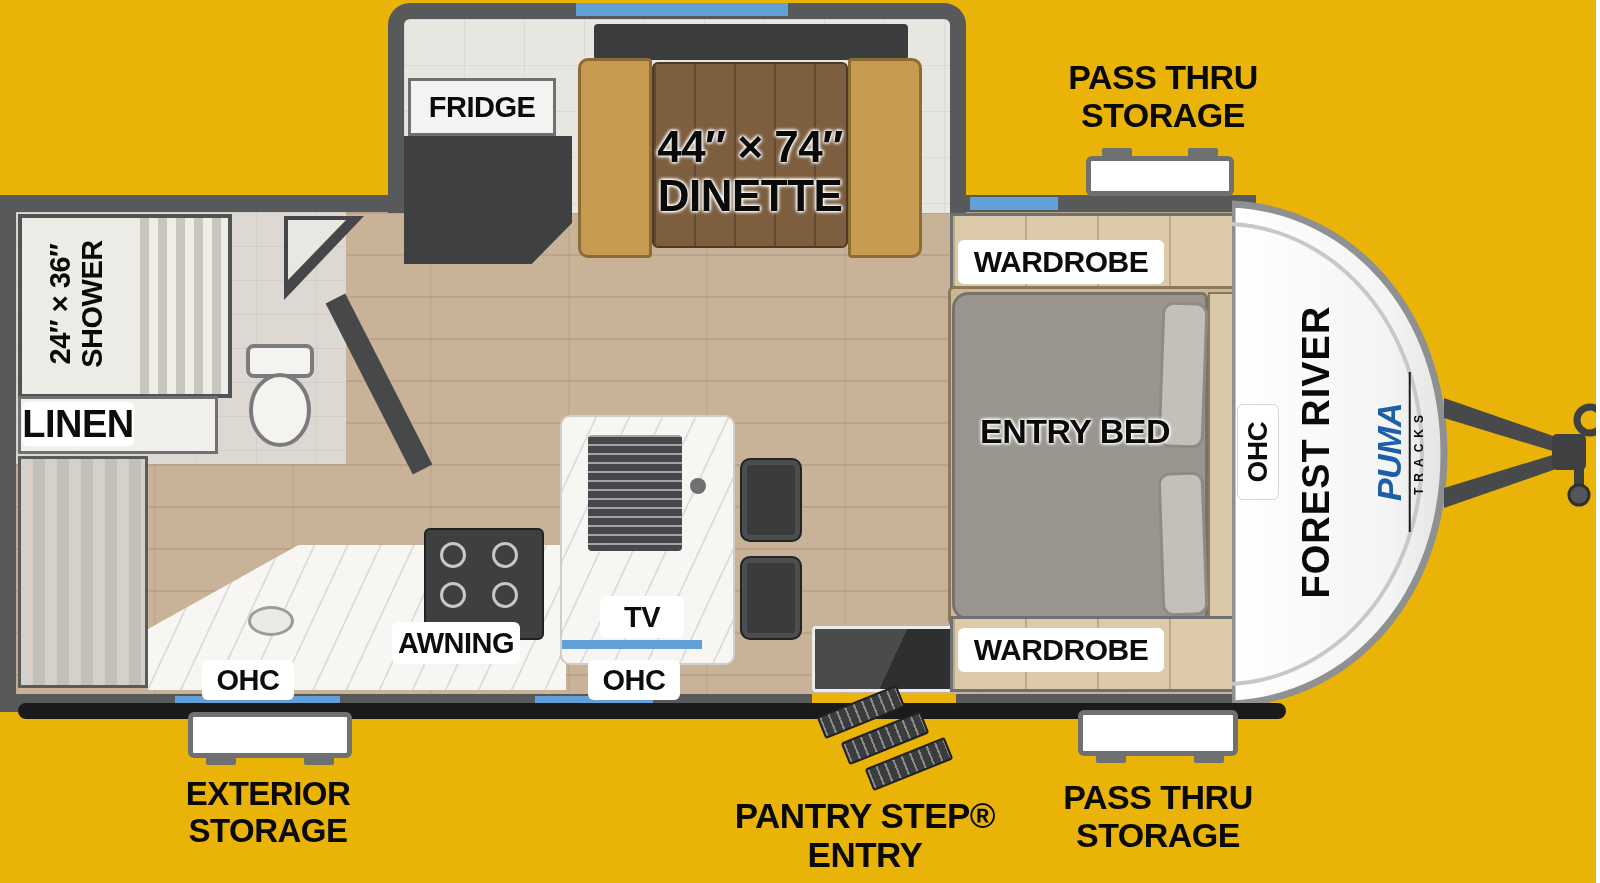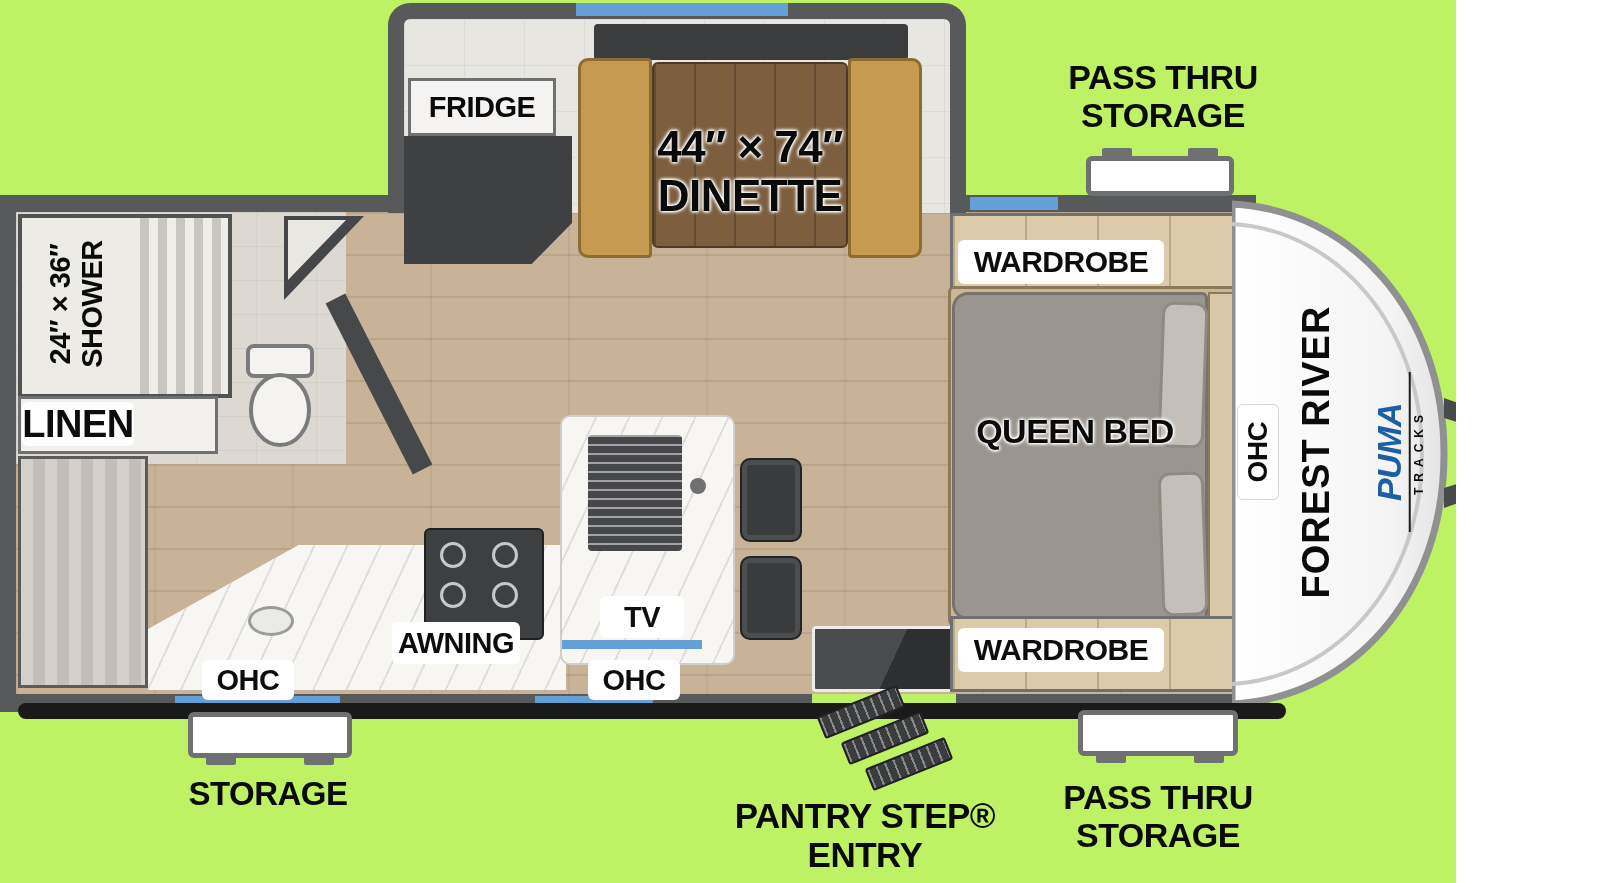--- a/index.html
+++ b/index.html
@@ -1,18 +1,18 @@
 <!DOCTYPE html>
 <html><head>
 <meta charset="utf-8">
 <title>RV Floor Plan</title>
 <style>
   *{margin:0;padding:0;box-sizing:border-box}
   body{background:#fff}
-  .canvas{position:relative;width:1456px;height:883px;background:#bef264;
+  .canvas{position:relative;width:1596px;height:883px;background:#eab308;
     font-family:"Liberation Sans","DejaVu Sans",sans-serif;overflow:hidden}
   .abs{position:absolute}
   .wall{position:absolute;background:#58595b}
   .blue{position:absolute;background:#64a0d8}
   .wood{background-color:#c8b298;background-image:
     repeating-linear-gradient(180deg,rgba(100,75,50,.14) 0 2px,transparent 2px 42px),
     repeating-linear-gradient(90deg,rgba(100,75,50,.08) 0 2px,transparent 2px 138px)}
   .tile{background-color:#e8e6e1;background-image:
     repeating-linear-gradient(180deg,rgba(0,0,0,.05) 0 1px,transparent 1px 46px),
     repeating-linear-gradient(90deg,rgba(0,0,0,.05) 0 1px,transparent 1px 60px)}
@@ -117,21 +117,21 @@
 
   <div class="abs" style="left:812px;top:626px;width:146px;height:66px;background:linear-gradient(115deg,#4a4b4d 0 55%,#2e2f31 55%);border:3px solid #ececec;border-radius:4px"></div>
 
   <div class="abs cab" style="left:950px;top:213px;width:290px;height:76px"></div>
   <div class="abs" style="left:948px;top:286px;width:292px;height:340px;background:#cdb691;border:3px solid #8a795a;border-radius:6px"></div>
   <div class="mattress" style="left:952px;top:292px;width:256px;height:328px"></div>
   <div class="abs" style="left:1208px;top:292px;width:30px;height:328px;background:#d9c8a8;border:2px solid #8a795a"></div>
   <div class="pillow" style="left:1160px;top:302px;width:46px;height:146px;transform:rotate(2deg)"></div>
   <div class="pillow" style="left:1160px;top:472px;width:46px;height:144px;transform:rotate(-2deg)"></div>
   <div class="lbl outlined" style="left:940px;top:412px;width:270px;font-size:34px">
-    <div>QUEEN BED</div>
+    <div>ENTRY BED</div>
   </div>
   <div class="abs cab" style="left:950px;top:616px;width:290px;height:76px"></div>
   <div class="abs" style="left:1032px;top:648px;width:70px;height:14px;background:#3c3d3f;border-radius:7px"></div>
   <div class="pill" style="left:958px;top:240px;width:206px;height:44px;font-size:30px">
     <span>WARDROBE</span>
   </div>
   <div class="pill" style="left:958px;top:628px;width:206px;height:44px;font-size:30px">
     <span>WARDROBE</span>
   </div>
 
@@ -191,20 +191,21 @@
   <div class="tab" style="left:1188px;top:148px"></div>
   <div class="tread" style="left:818px;top:700px"></div>
   <div class="tread" style="left:842px;top:726px"></div>
   <div class="tread" style="left:866px;top:752px"></div>
 
   <div class="lbl" style="left:1056px;top:58px;width:214px;font-size:34px">
     <div>PASS THRU</div>
     <div>STORAGE</div>
   </div>
   <div class="lbl" style="left:164px;top:776px;width:208px;font-size:33px">
+    <div>EXTERIOR</div>
     <div>STORAGE</div>
   </div>
   <div class="lbl" style="left:690px;top:796px;width:350px;font-size:35px">
     <span>PANTRY STEP® ENTRY</span>
   </div>
   <div class="lbl" style="left:1050px;top:778px;width:216px;font-size:34px">
     <div>PASS THRU</div>
     <div>STORAGE</div>
   </div>
 

